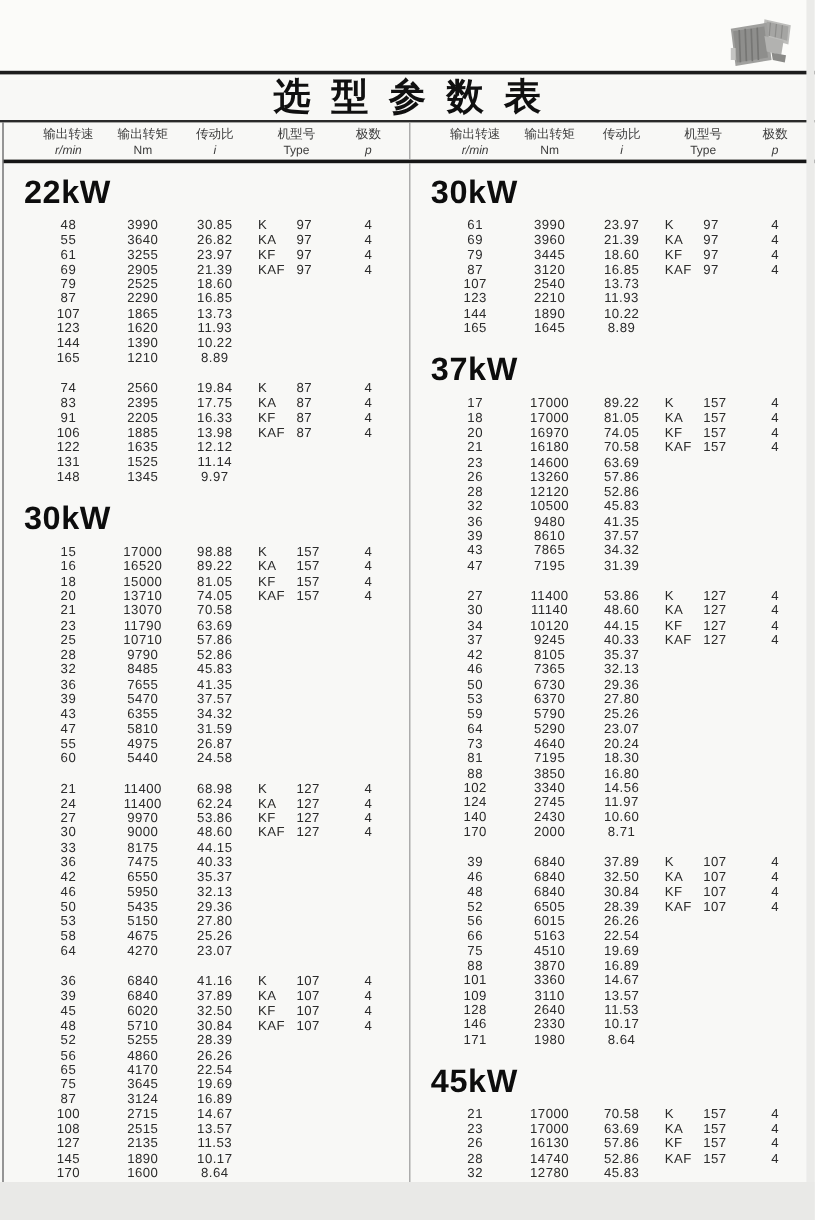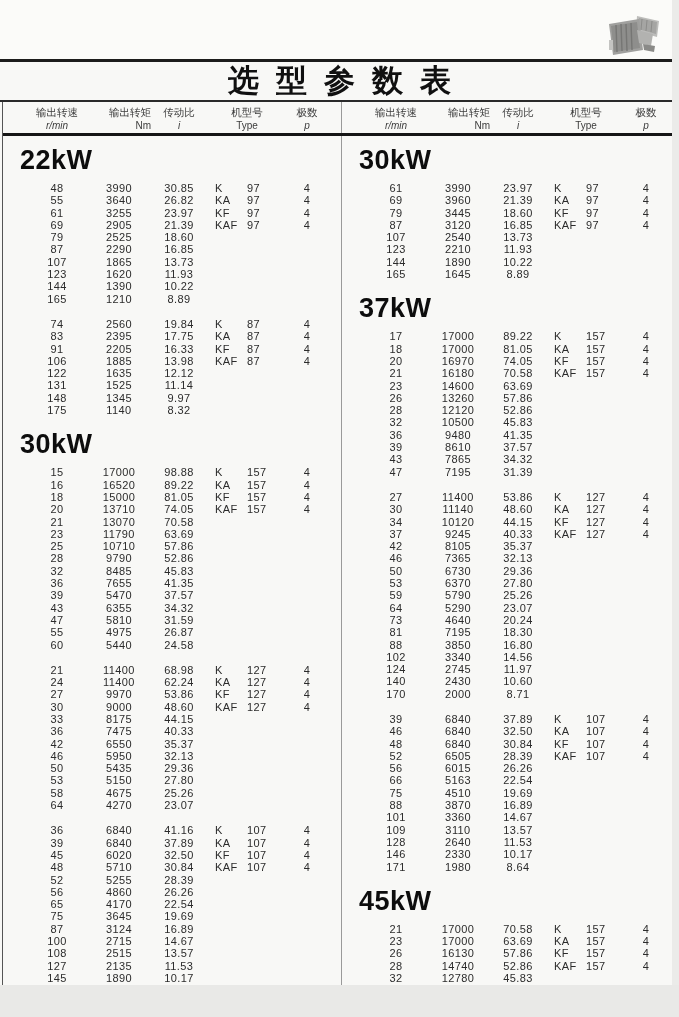--- a/index.html
+++ b/index.html
@@ -47,21 +47,21 @@
     height: 34px;
     border-bottom: 3px solid #161616;
   }
   .half { width: 338px; }
   .half.right { border-left: 1px solid #9a9a9a; }
   .hcells { display:flex; padding-left: 24px; padding-top: 3px; }
   .hcell { text-align:center; font-size: 10.5px; color:#3c3c3c; line-height: 14px; }
   .hcell .unit { font-size: 10px; }
   .hcell .unit.it { font-style: italic; }
   .w-speed { width: 60px; }
-  .w-torque { width: 64px; text-align: right; }
+  .w-torque { width: 64px; }
   .w-ratio { width: 56px; }
   .w-type { width: 80px; }
   .w-poles { width: 40px; }
   .body-row { display: flex; height: 875px; }
   .col { width: 338px; overflow: hidden; padding-top: 4px; }
   .col.right { border-left: 1px solid #9a9a9a; }
   .section-title {
     font-size: 27px;
     font-weight: 800;
     color: #0d0d0d;
@@ -280,27 +280,20 @@
                 <div class="cell-type"></div>
                 <div class="cell-poles"></div>
               </div>
               <div class="trow">
                 <div class="cell-speed">148</div>
                 <div class="cell-torque">1345</div>
                 <div class="cell-ratio">9.97</div>
                 <div class="cell-type"></div>
                 <div class="cell-poles"></div>
               </div>
-              <div class="trow">
-                <div class="cell-speed">175</div>
-                <div class="cell-torque">1140</div>
-                <div class="cell-ratio">8.32</div>
-                <div class="cell-type"></div>
-                <div class="cell-poles"></div>
-              </div>
             </div>
           </div>
           <div class="section">
             <div class="section-title">30kW</div>
             <div class="group">
               <div class="trow">
                 <div class="cell-speed">15</div>
                 <div class="cell-torque">17000</div>
                 <div class="cell-ratio">98.88</div>
                 <div class="cell-type"><span class="tprefix">K</span><span>157</span></div>

